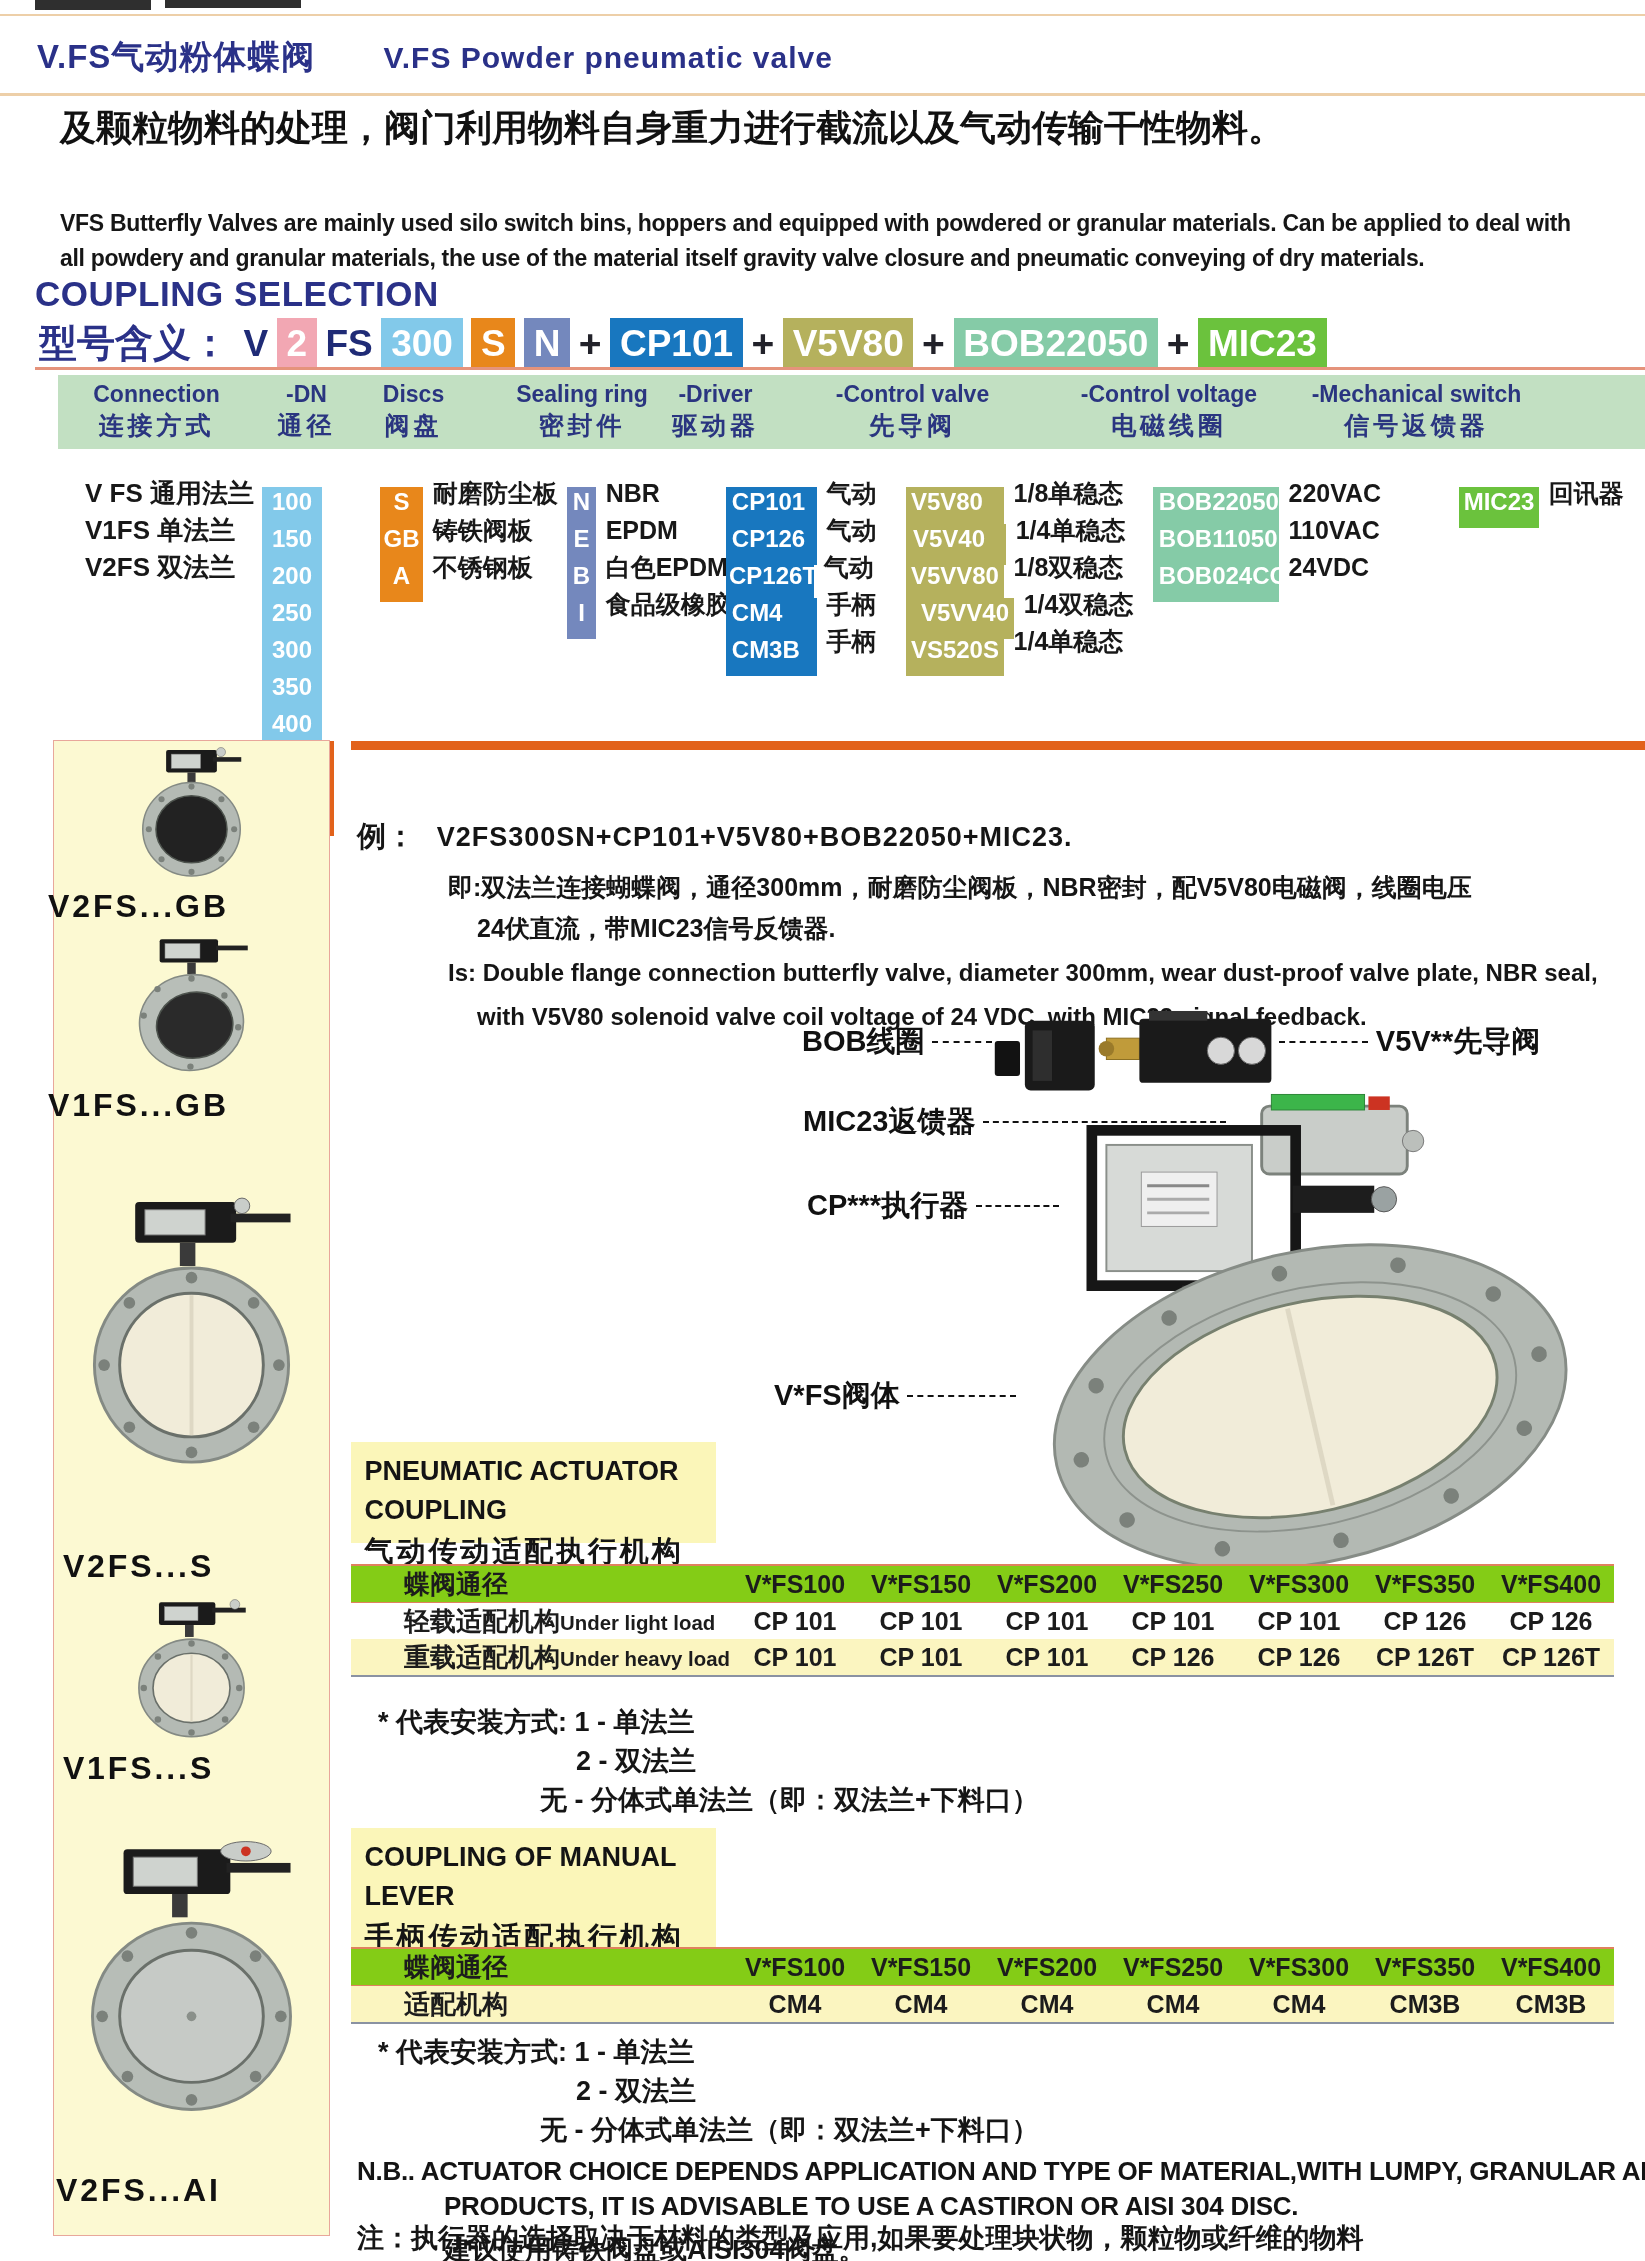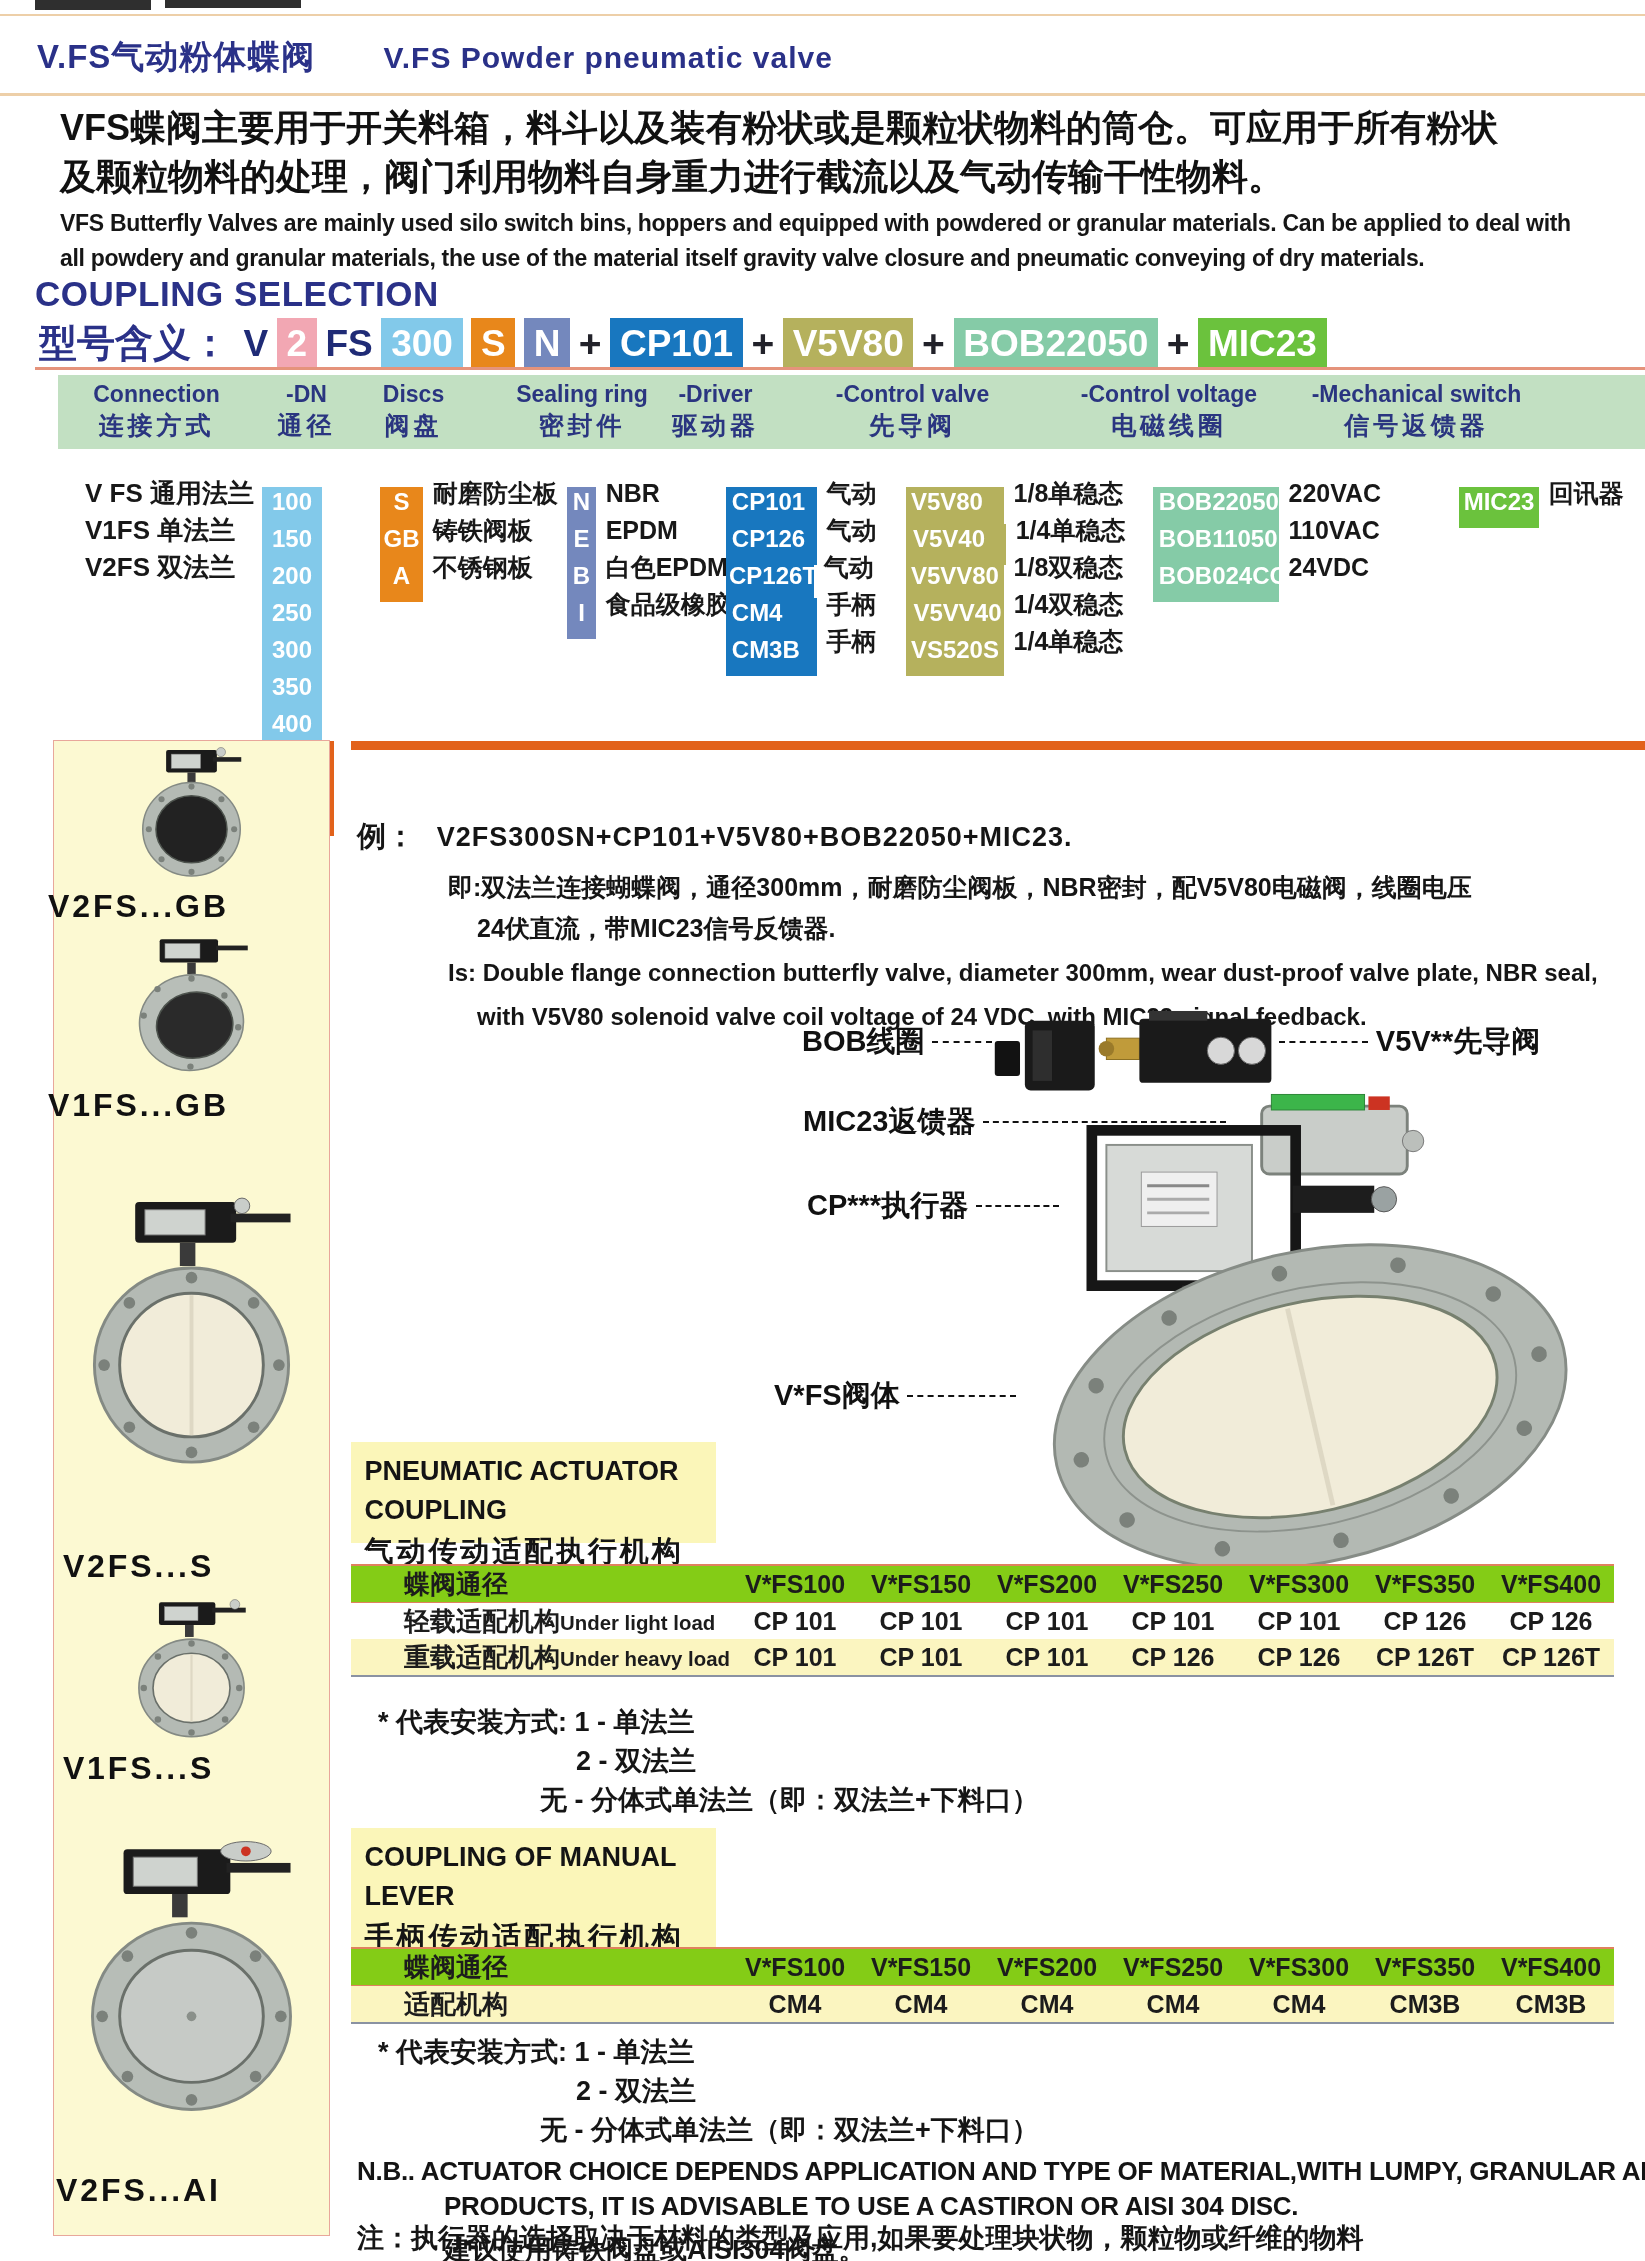--- a/index.html
+++ b/index.html
@@ -70,21 +70,20 @@
   <div class="remnant" style="left:35px;top:0;width:116px;height:9.7px;"></div>
   <div class="remnant" style="left:165px;top:0;width:136px;height:7.8px;"></div>
   <div class="hline" style="top:13.6px;"></div>
   <div class="page-title">
     <span>V.FS气动粉体蝶阀</span>
     <span class="en">V.FS  Powder pneumatic valve</span>
   </div>
   <div class="hline" style="top:93px;"></div>
 
   <div class="intro-zh">
-    <div>VFS蝶阀主要用于开关料箱，料斗以及装有粉状或是颗粒状物料的筒仓。可应用于所有粉状</div>
     <div>及颗粒物料的处理，阀门利用物料自身重力进行截流以及气动传输干性物料。</div>
   </div>
   <div class="intro-en">
     <div>VFS Butterfly Valves are mainly used silo switch bins, hoppers and equipped with powdered or granular materials. Can be applied to deal with</div>
     <div>all powdery and granular materials, the use of the material itself gravity valve closure and pneumatic conveying of dry materials.</div>
   </div>
 
   <div class="section-title">COUPLING SELECTION</div>
 
   <div class="model-row">
@@ -235,21 +234,21 @@
     </div>
     <div class="opt-row">
       <span class="code-box" style="width: 93px; text-align: left; padding-left: 7px; background-color: rgb(181, 177, 93);">V5V40</span>
       <span class="opt-label">1/4单稳态</span>
     </div>
     <div class="opt-row">
       <span class="code-box" style="width: 93px; text-align: left; padding-left: 4.9px; background-color: rgb(181, 177, 93);">V5VV80</span>
       <span class="opt-label">1/8双稳态</span>
     </div>
     <div class="opt-row">
-      <span class="code-box" style="width: 93px; text-align: center; padding-left: 5px; background-color: rgb(181, 177, 93);">V5VV40</span>
+      <span class="code-box" style="width: 93px; text-align: left; padding-left: 15px; background-color: rgb(181, 177, 93);">V5VV40</span>
       <span class="opt-label">1/4双稳态</span>
     </div>
     <div class="opt-row">
       <span class="code-box" style="width: 93px; text-align: left; padding-left: 4.9px; background-color: rgb(181, 177, 93);">VS520S</span>
       <span class="opt-label">1/4单稳态</span>
     </div>
   </div>
 
   <div class="optcol" style="left:1153px;">
     <div class="opt-row">

